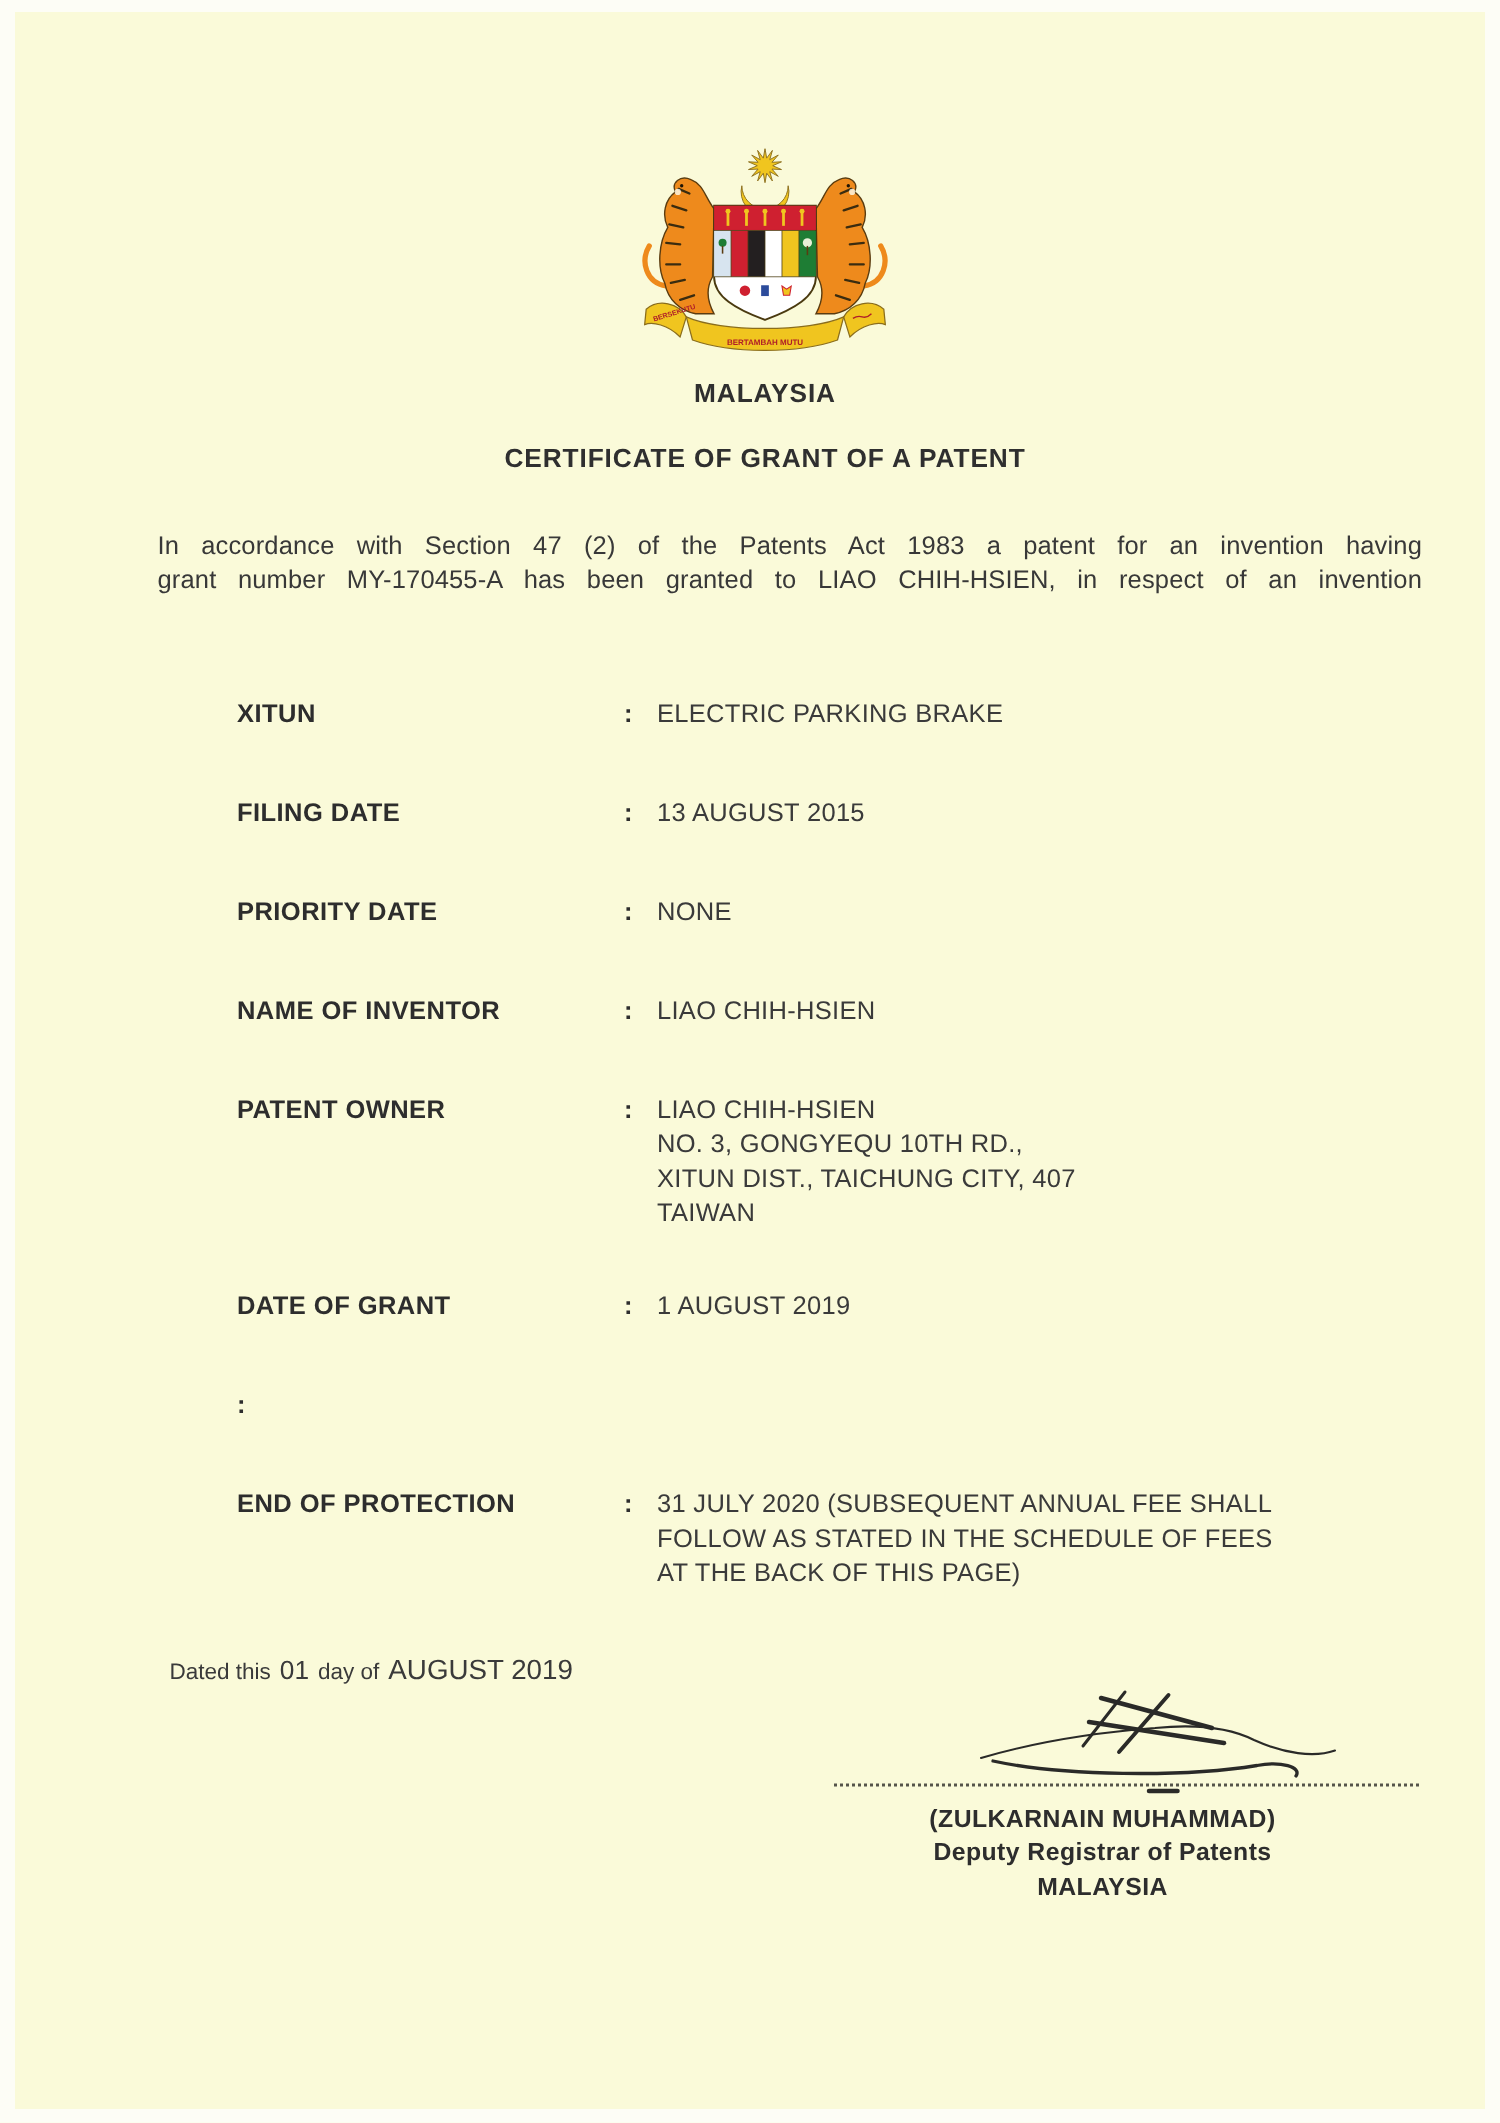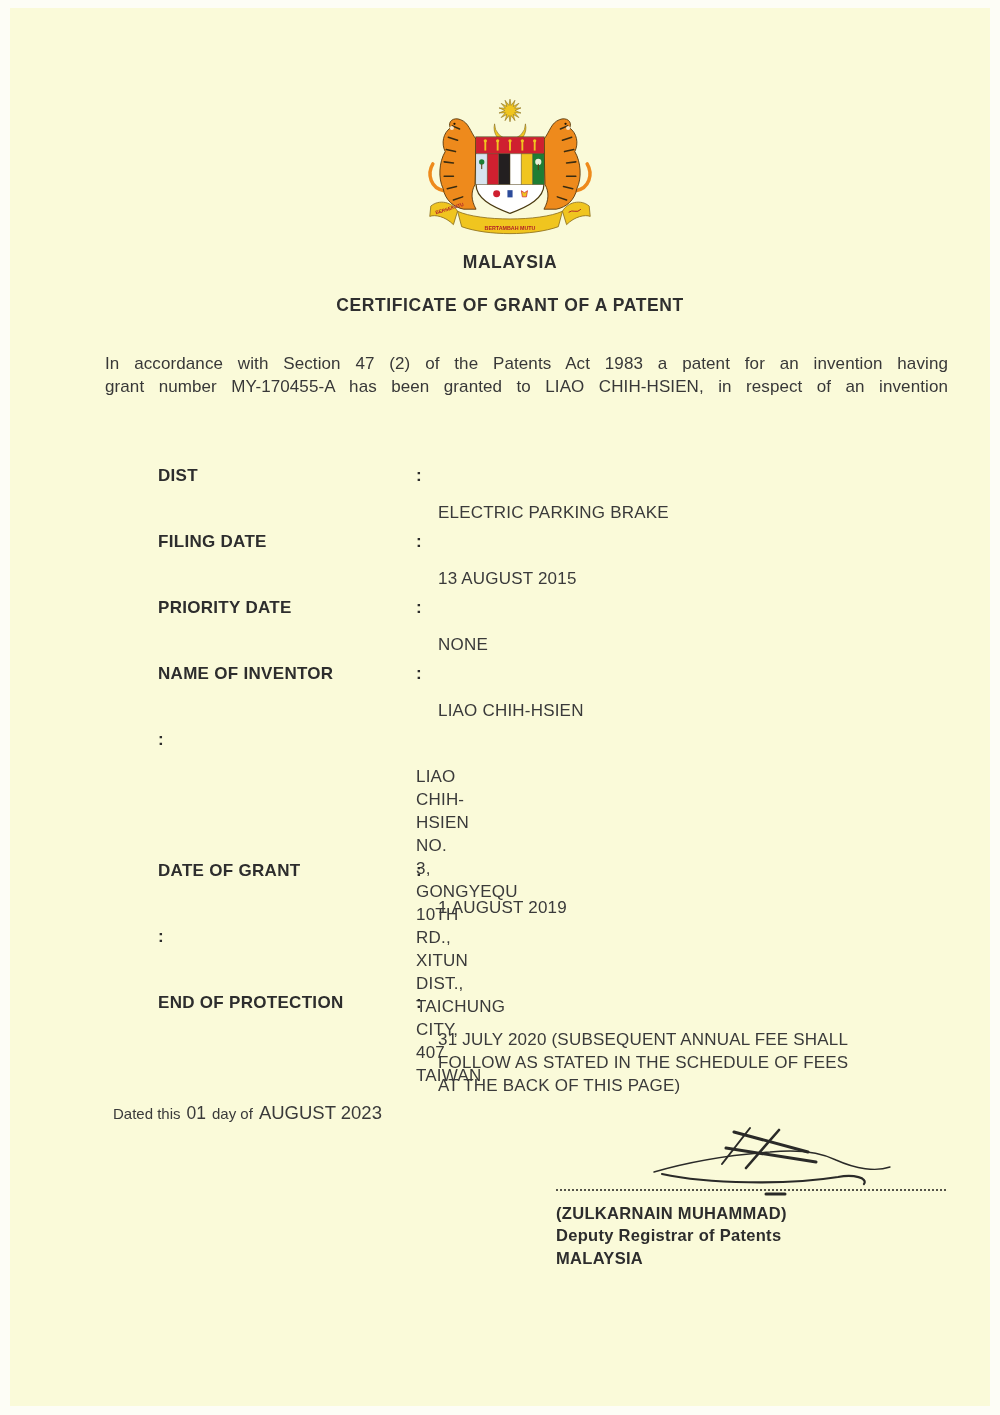--- a/index.html
+++ b/index.html
@@ -30,35 +30,35 @@
   }
   .intro .ln { text-align:justify; }
   .intro .ln.just { text-align-last:justify; }
   .field-row {
     left:148px; width:789px;
     display:grid; grid-template-columns:258px 22px 1fr;
     font-size:17px; line-height:23px;
   }
   .field-label { font-weight:bold; color:#2d2d2d; letter-spacing:0.3px; }
   .field-sep { font-weight:bold; color:#2d2d2d; }
-  .field-value { color:#3a3a3a; white-space:pre-line; letter-spacing:0.2px;margin-top:37px; }
+  .field-value { color:#3a3a3a; white-space:pre-line; letter-spacing:0.2px; }
   .dated {
     left:103px; top:1094px; width:600px;
     display:flex; align-items:baseline; gap:6px; color:#3a3a3a;
   }
   .dated .sm { font-size:15px; }
   .dated .md { font-size:17.5px; }
   .dated .lg { font-size:18.5px; }
   .sig-svg { left:628px; top:1114px; width:262px; height:74px; }
   .dotted-rule {
     left:546px; top:1170px; width:390px; height:13px;
     border-bottom:2px dotted #55544a;
   }
   .sig-block {
-    left:546px; top:1194px; width:390px; text-align:left;
+    left:530px; top:1194px; width:390px; text-align:center;
     font-weight:bold; font-size:16.5px; line-height:22.4px;
     color:#2d2d2d; letter-spacing:0.3px;
   }
 </style>
 </head>
 <body>
 
 <div class="scan">
   <div class="page">
 
@@ -124,40 +124,41 @@
 
     <div class="abs heading country">MALAYSIA</div>
     <div class="abs heading doc">CERTIFICATE OF GRANT OF A PATENT</div>
 
     <div class="abs intro">
       <div class="ln just">In accordance with Section 47 (2) of the Patents Act 1983 a patent for an invention having</div>
       <div class="ln just">grant number MY-170455-A has been granted to LIAO CHIH-HSIEN, in respect of an invention</div>
     </div>
 
     <div class="abs field-row" style="top:456px">
-      <span class="field-label">DIST</span>
+      <span class="field-label">XITUN</span>
       <span class="field-sep">:</span>
       <span class="field-value">ELECTRIC PARKING BRAKE</span>
     </div>
     <div class="abs field-row" style="top:522px">
       <span class="field-label">FILING DATE</span>
       <span class="field-sep">:</span>
       <span class="field-value">13 AUGUST 2015</span>
     </div>
     <div class="abs field-row" style="top:588px">
       <span class="field-label">PRIORITY DATE</span>
       <span class="field-sep">:</span>
       <span class="field-value">NONE</span>
     </div>
     <div class="abs field-row" style="top:654px">
       <span class="field-label">NAME OF INVENTOR</span>
       <span class="field-sep">:</span>
       <span class="field-value">LIAO CHIH-HSIEN</span>
     </div>
     <div class="abs field-row" style="top:720px">
+      <span class="field-label">PATENT OWNER</span>
       <span class="field-sep">:</span>
       <span class="field-value">LIAO CHIH-HSIEN
 NO. 3, GONGYEQU 10TH RD.,
 XITUN DIST., TAICHUNG CITY, 407
 TAIWAN</span>
     </div>
     <div class="abs field-row" style="top:851px">
       <span class="field-label">DATE OF GRANT</span>
       <span class="field-sep">:</span>
       <span class="field-value">1 AUGUST 2019</span>
@@ -170,21 +171,21 @@
       <span class="field-sep">:</span>
       <span class="field-value">31 JULY 2020 (SUBSEQUENT ANNUAL FEE SHALL
 FOLLOW AS STATED IN THE SCHEDULE OF FEES
 AT THE BACK OF THIS PAGE)</span>
     </div>
 
     <div class="abs dated">
       <span class="sm">Dated this</span>
       <span class="md">01</span>
       <span class="sm">day of</span>
-      <span class="lg">AUGUST 2023</span>
+      <span class="lg">AUGUST 2019</span>
     </div>
 
     <svg class="abs sig-svg" viewBox="0 0 262 74">
       <g fill="none" stroke="#2a2a28" stroke-linecap="round">
         <path d="M96,10 L170,30" stroke-width="3"></path>
         <path d="M112,6 L84,42" stroke-width="2"></path>
         <path d="M141,8 L108,46" stroke-width="2.6"></path>
         <path d="M88,26 L178,40" stroke-width="3"></path>
         <path d="M16,50 C50,40 92,33 132,30 C162,27 182,30 198,38 C218,47 238,50 252,45" stroke-width="1.4"></path>
         <path d="M24,52 C70,62 150,63 200,55 C216,52 230,56 226,62" stroke-width="2.2"></path>

